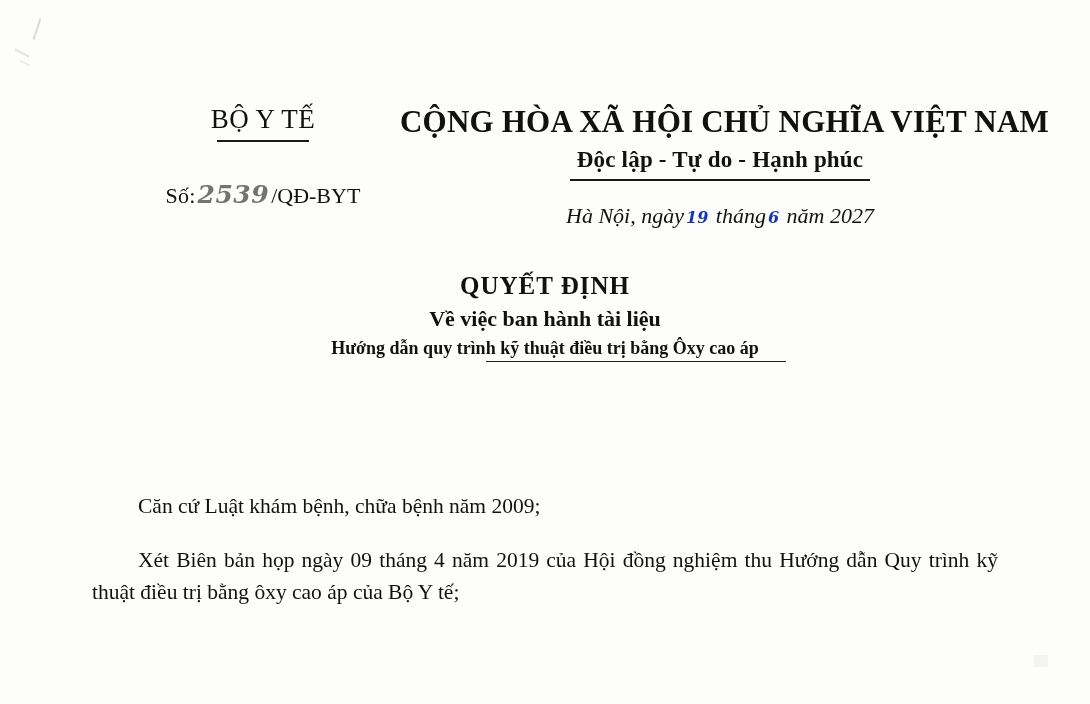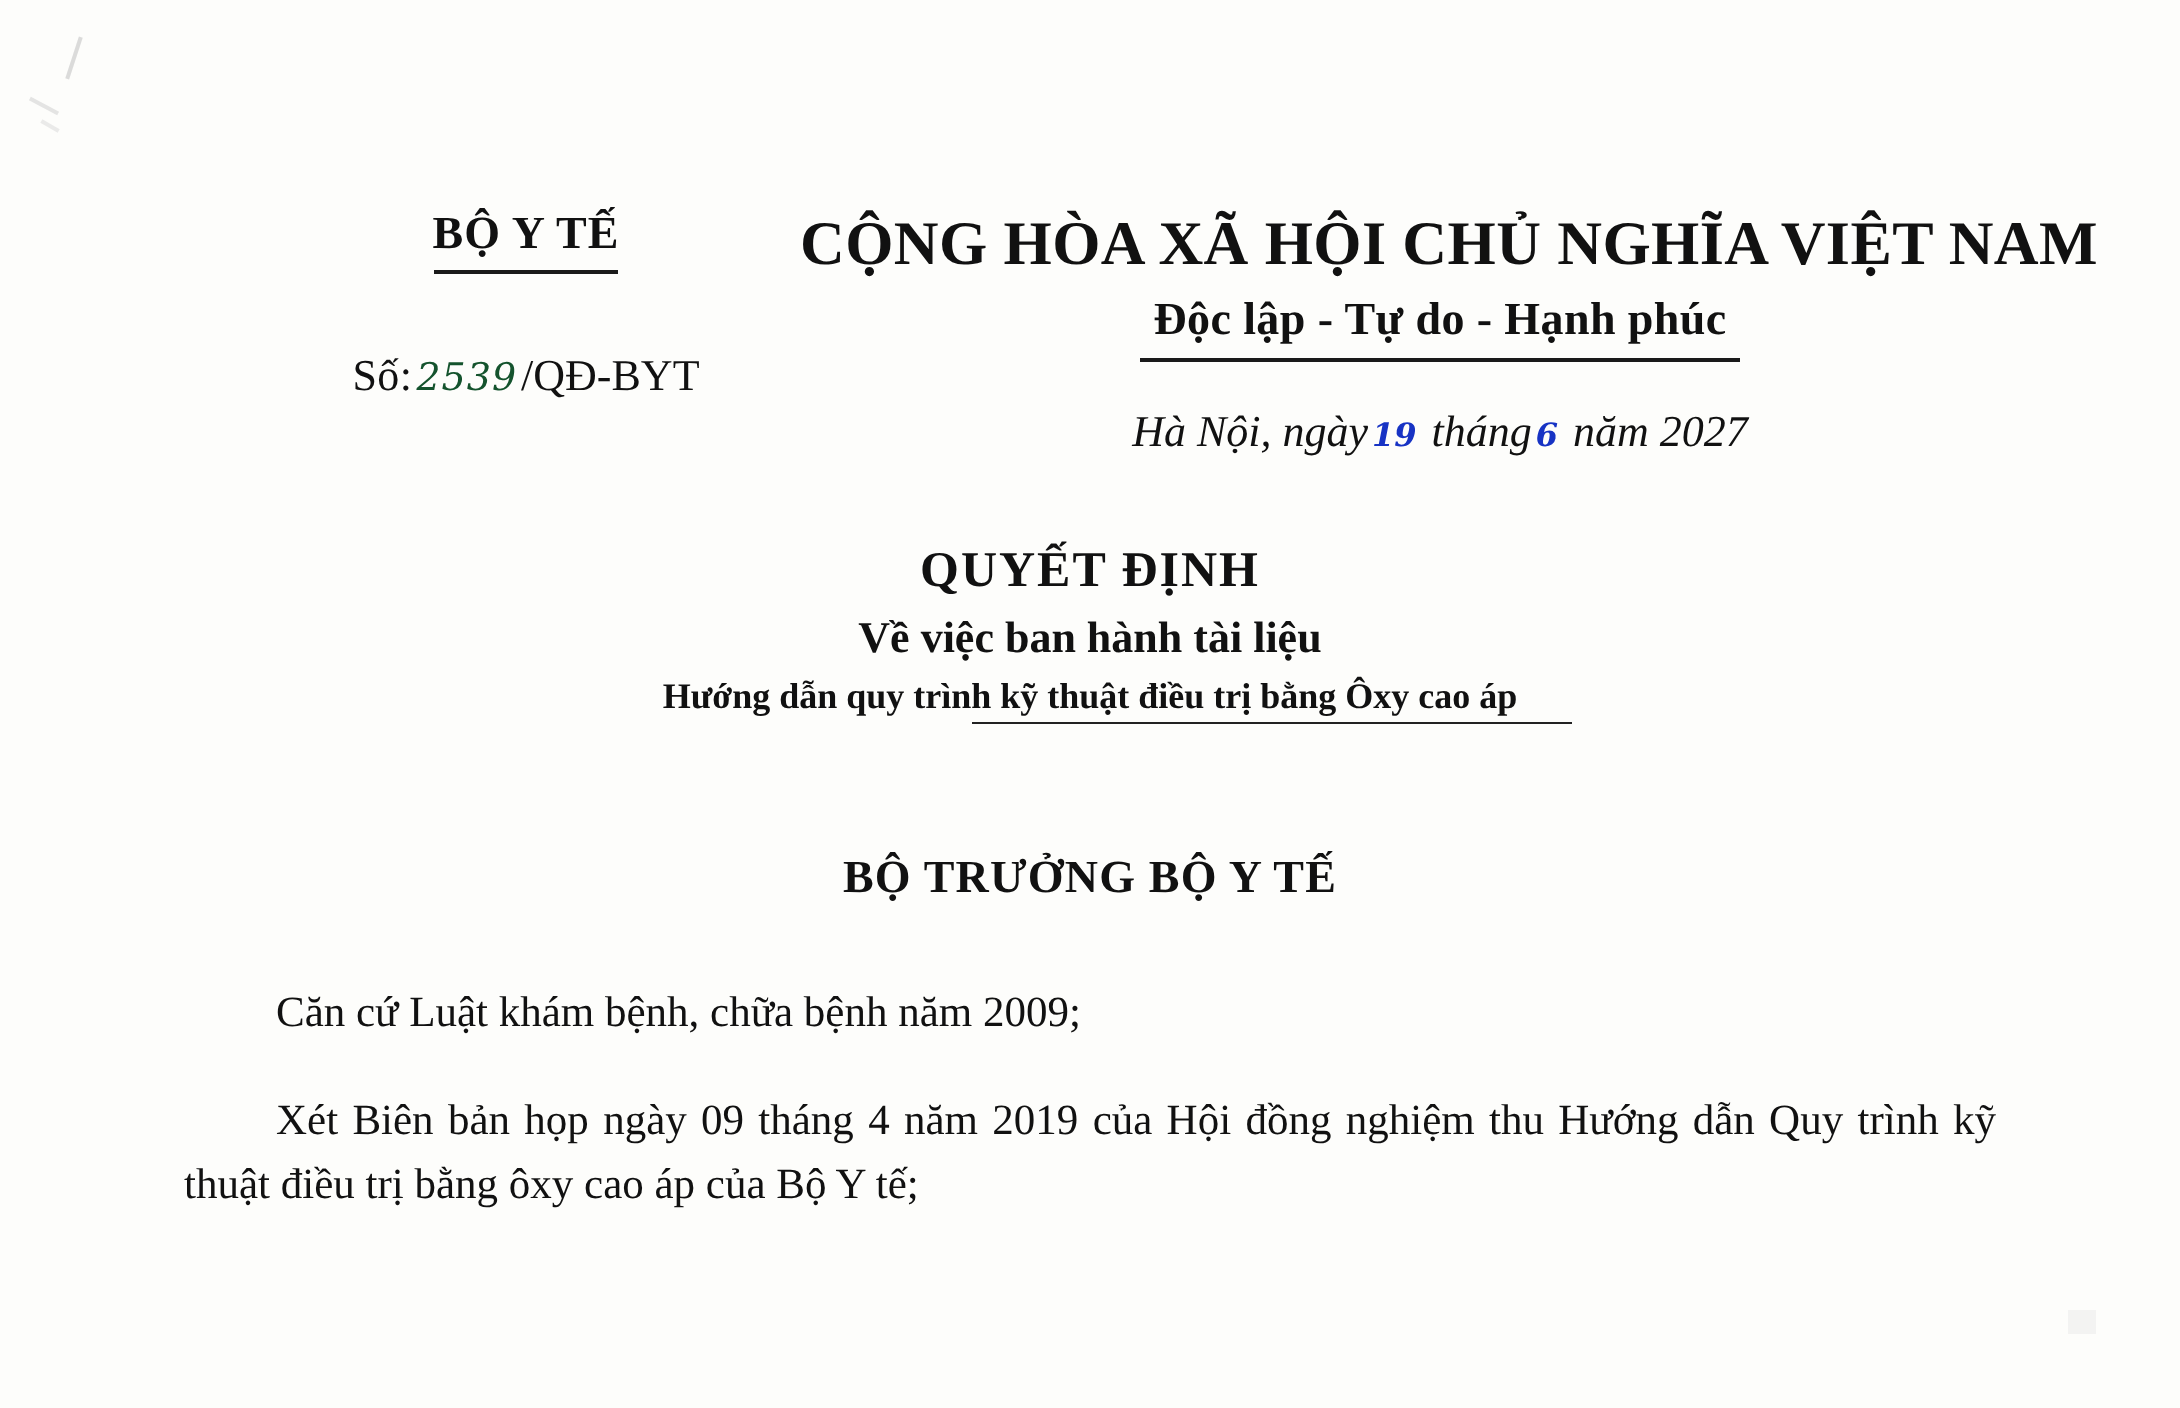--- a/index.html
+++ b/index.html
@@ -72,45 +72,45 @@
     height: 130px;
   }
   .issuer-block {
     position: absolute;
     left: 118px;
     top: 0;
     width: 290px;
     text-align: center;
   }
   .issuer-name {
-    font-weight: bold;
-    font-size: 23px;
+    font-weight: normal;
+    font-size: 27px;
     letter-spacing: .5px;
   }
   .issuer-rule {
     width: 92px;
     height: 2px;
     background: #1a1a1a;
     margin: 5px auto 0 auto;
   }
   .doc-number {
     margin-top: 38px;
     font-size: 22px;
     text-align: center;
     white-space: nowrap;
   }
   .doc-number .label {
     letter-spacing: .2px;
   }
   .handwritten {
     font-family: "DejaVu Serif", serif;
-    color: #14532d;
+    color: #737373;
     font-style: italic;
-    font-weight: normal;
-    font-size: 19px;
+    font-weight: bold;
+    font-size: 25px;
     letter-spacing: .5px;
     padding: 0 2px;
   }
 
   .nation-block {
     position: absolute;
     left: 400px;
     top: 0;
     width: 640px;
     text-align: center;
@@ -247,21 +247,20 @@
     <div class="doc-type">QUYẾT ĐỊNH</div>
     <div class="doc-subject-1">Về việc ban hành tài liệu</div>
     <div>
       <div class="doc-subject-2">
         <span>Hướng dẫn quy trình kỹ thuật điều trị bằng Ôxy cao áp</span>
         <span class="subject-underline"></span>
       </div>
     </div>
   </div>
 
-  <div class="authority">BỘ TRƯỞNG BỘ Y TẾ</div>
 
   <div class="body-text">
     <p class="para">Căn cứ Luật khám bệnh, chữa bệnh năm 2009;</p>
     <p class="para">Xét Biên bản họp ngày 09 tháng 4 năm 2019 của Hội đồng nghiệm thu Hướng dẫn Quy trình kỹ thuật điều trị bằng ôxy cao áp của Bộ Y tế;</p>
 
   </div>
 
 </div>
 
 </body></html>

